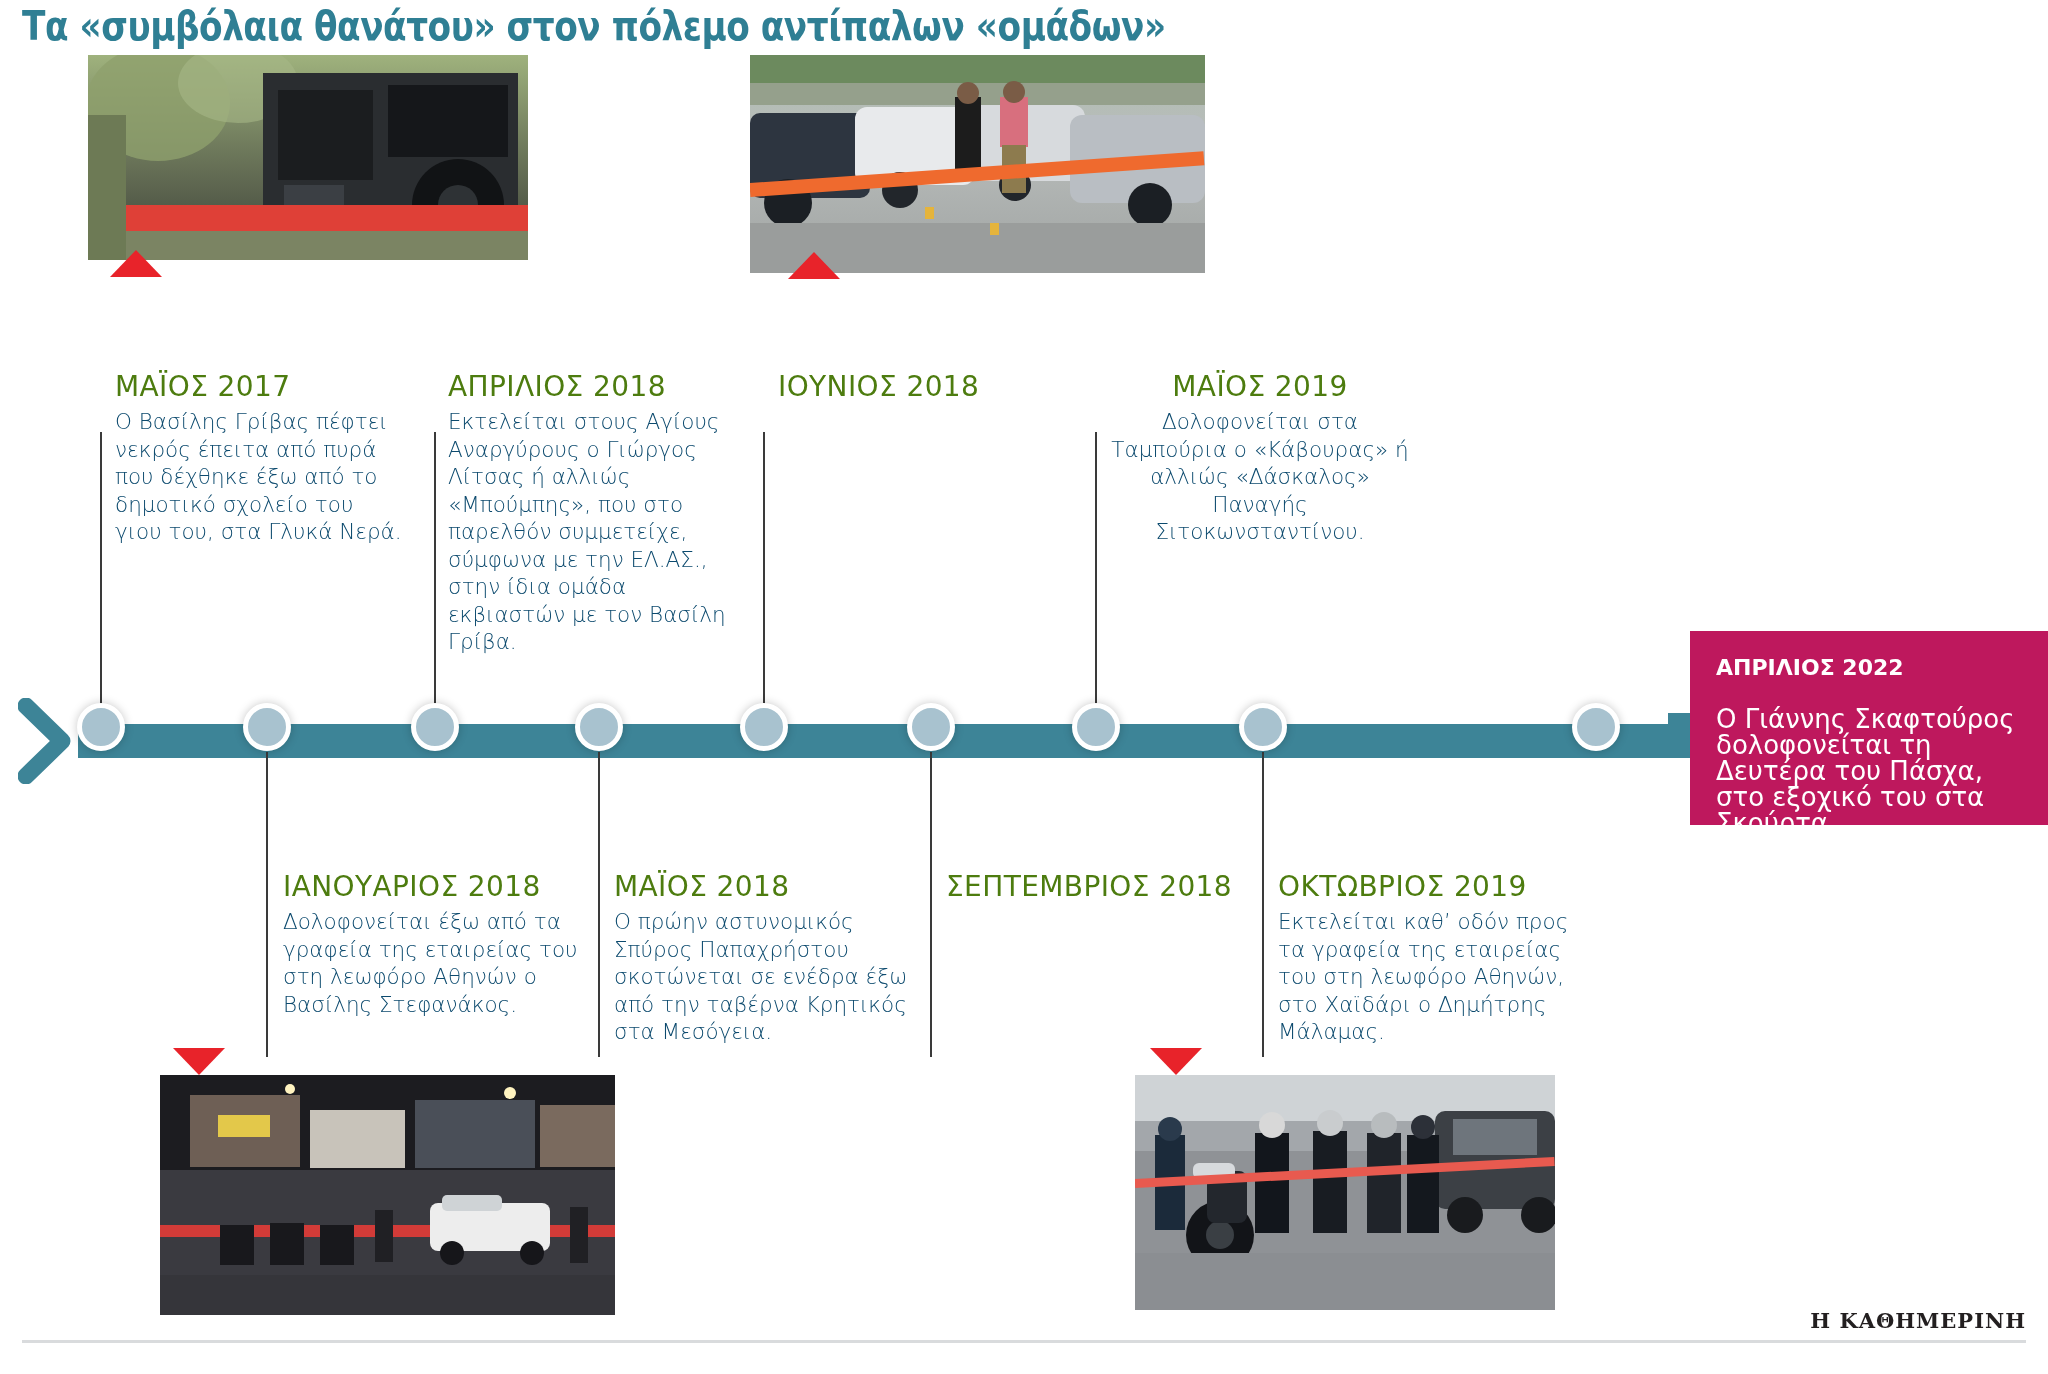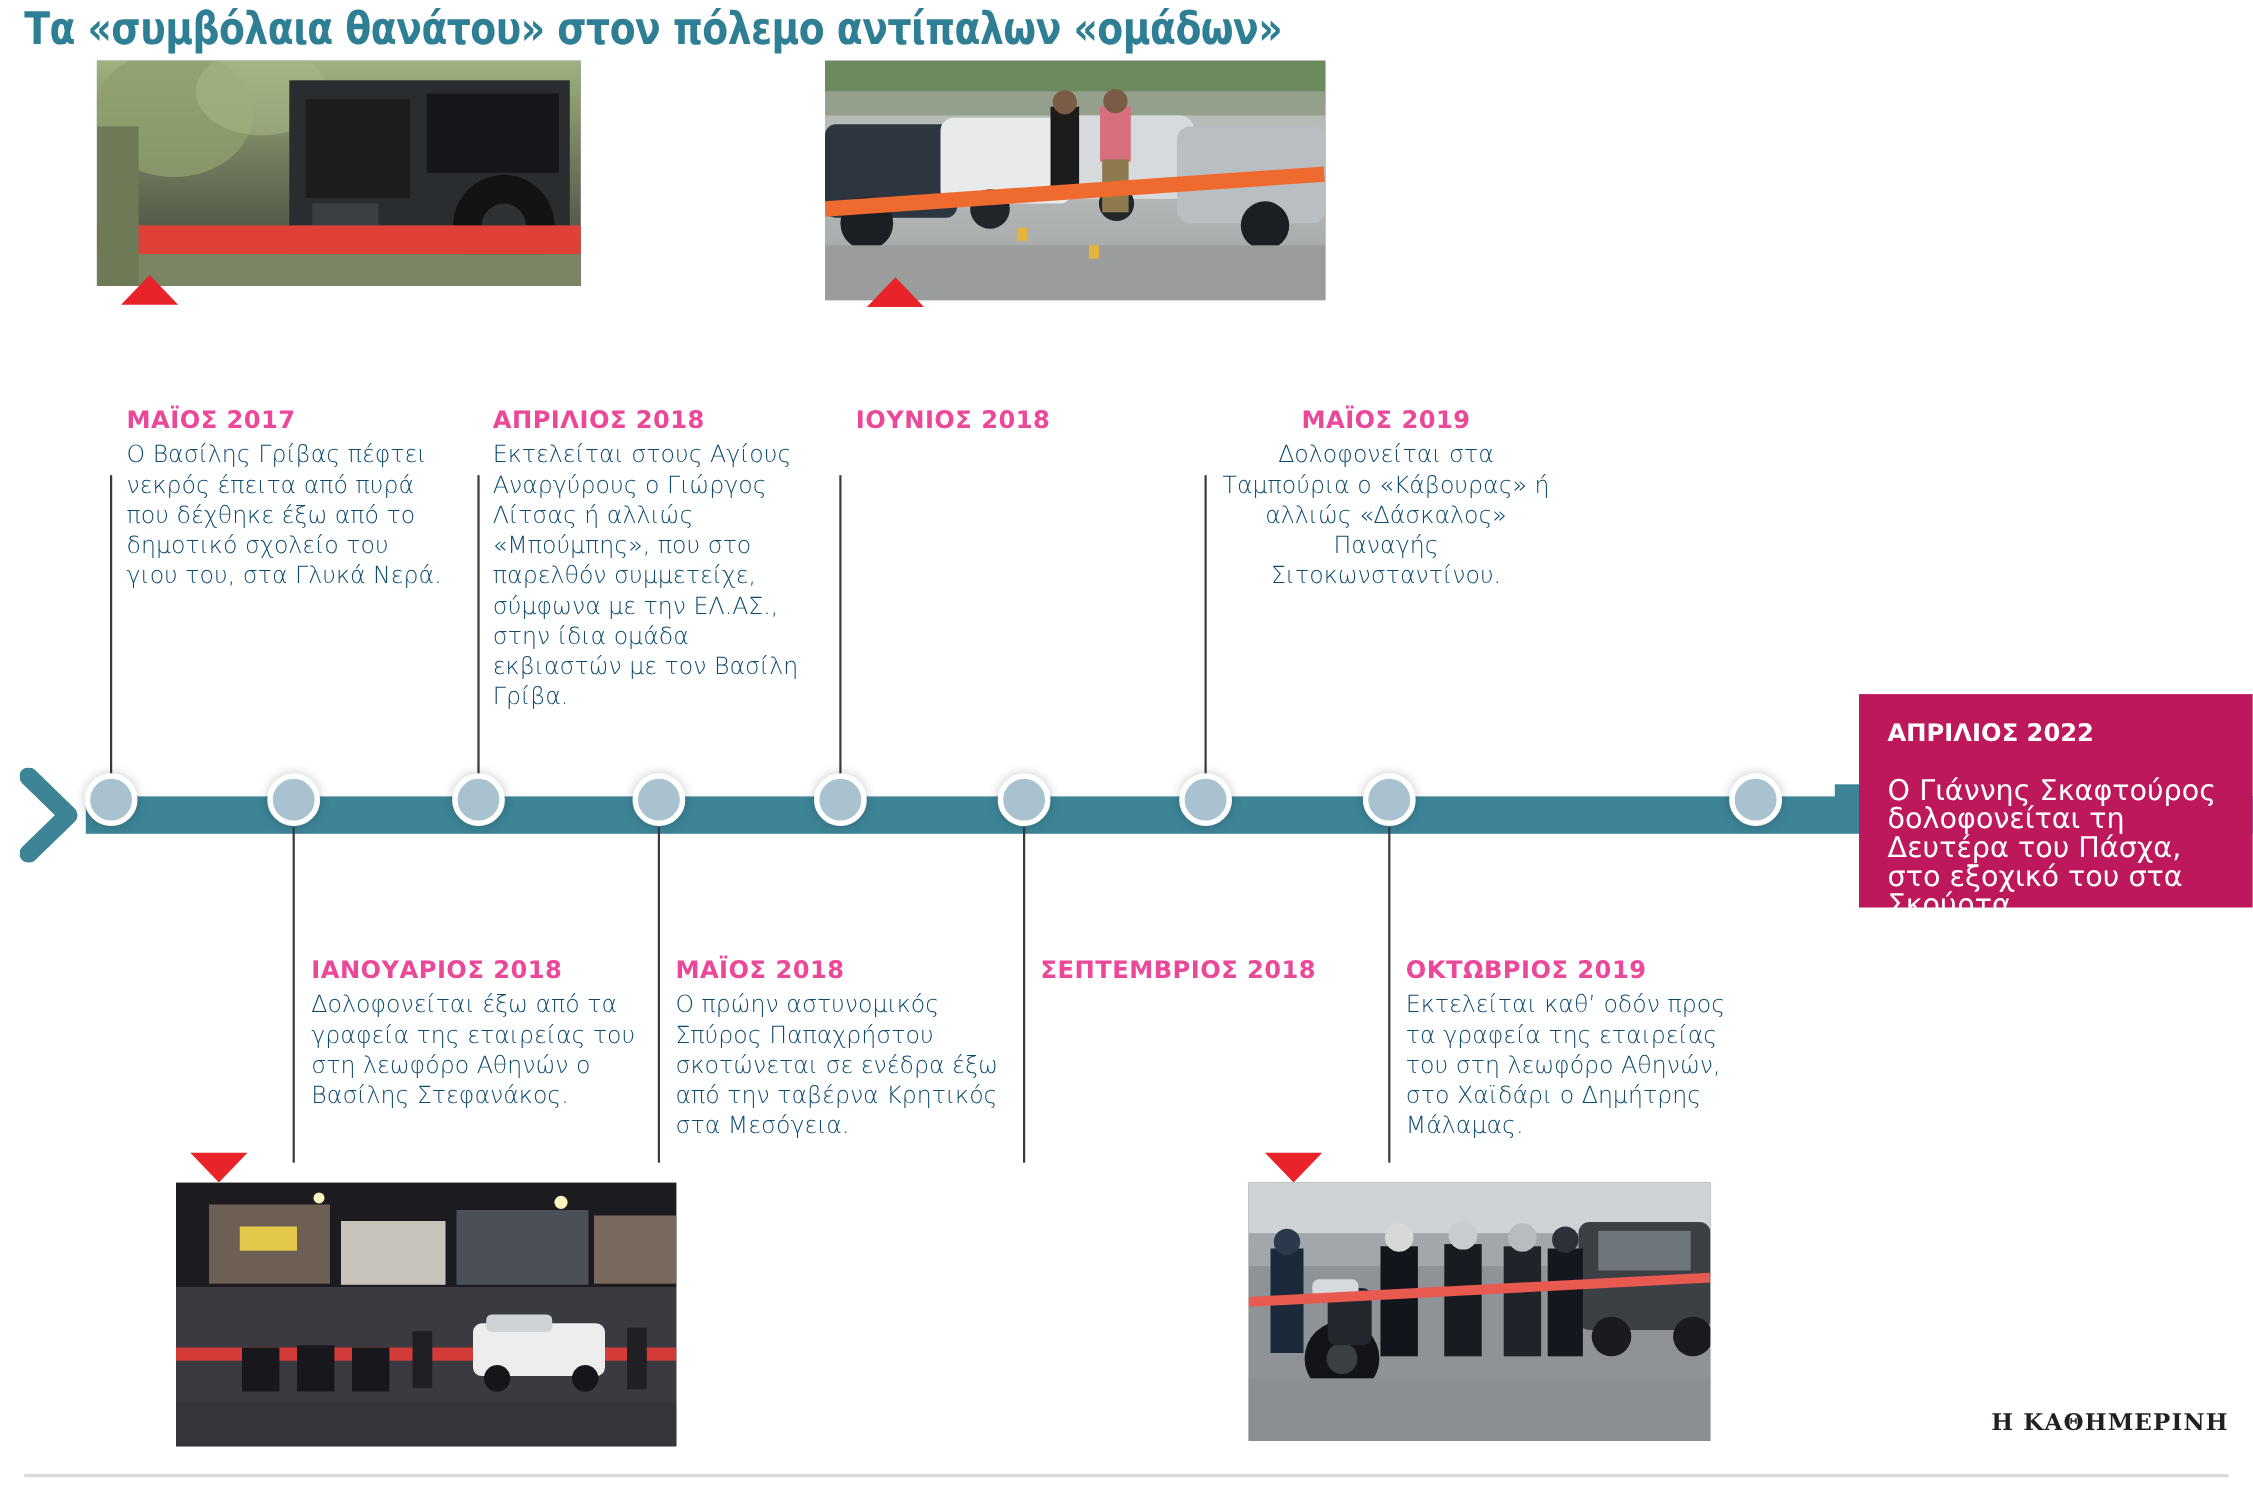--- a/index.html
+++ b/index.html
@@ -80,23 +80,23 @@
     width: 2px;
     background: #3a3a3a;
   }
 
   
   .entry {
     position: absolute;
     box-sizing: border-box;
   }
   .entry .e-head {
-    font-size: 22px;
-    font-weight: bold;
-    color: #ec4899;
+    font-size: 28px;
+    font-weight: normal;
+    color: #4d7c0f;
     letter-spacing: 0.4px;
     margin: 0 0 5px 0;
     white-space: nowrap;
   }
   .entry .e-body {
     font-size: 21.5px;
     line-height: 27.5px;
     color: #0c4a6e;
     margin: 0;
     font-weight: 300;
@@ -129,21 +129,21 @@
     position: absolute;
     left: 22px;
     top: 1340px;
     width: 2004px;
     height: 3px;
     background: #d9dbdd;
   }
   #logo {
     position: absolute;
     right: 22px;
-    top: 1280px;
+    top: 1308px;
     font-family: "DejaVu Serif", "Liberation Serif", serif;
     font-size: 21px;
     letter-spacing: 1px;
     color: #231f20;
     font-weight: 600;
     text-align: center;
   }
 </style>
 </head>
 <body>

